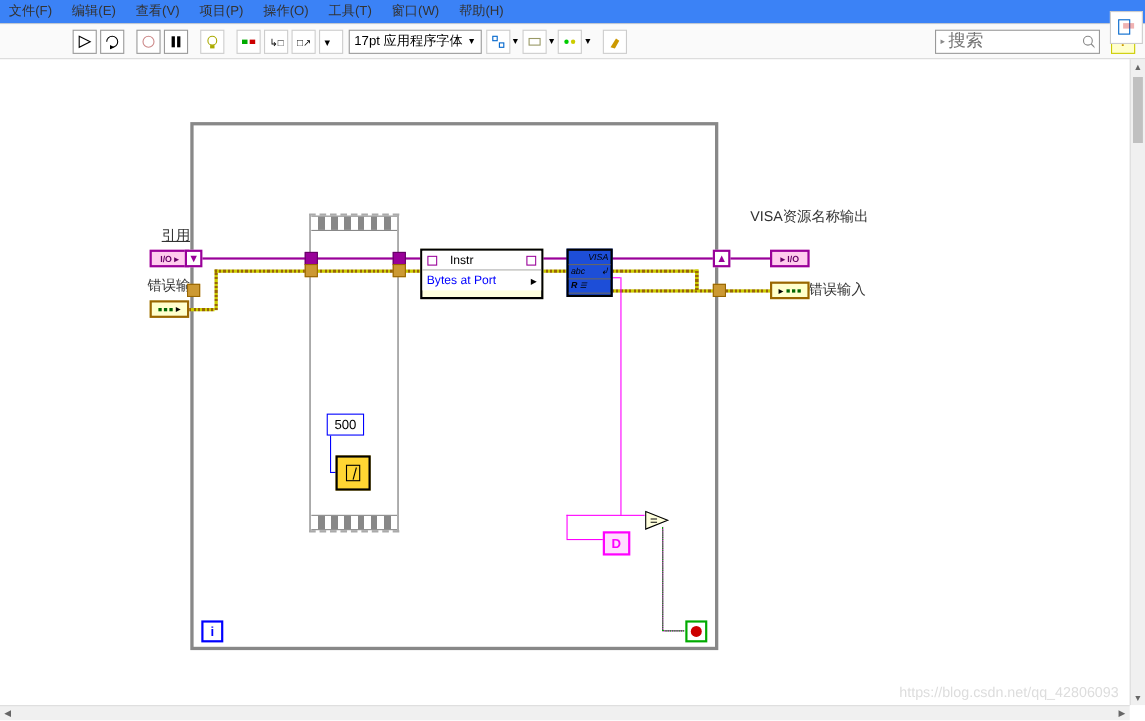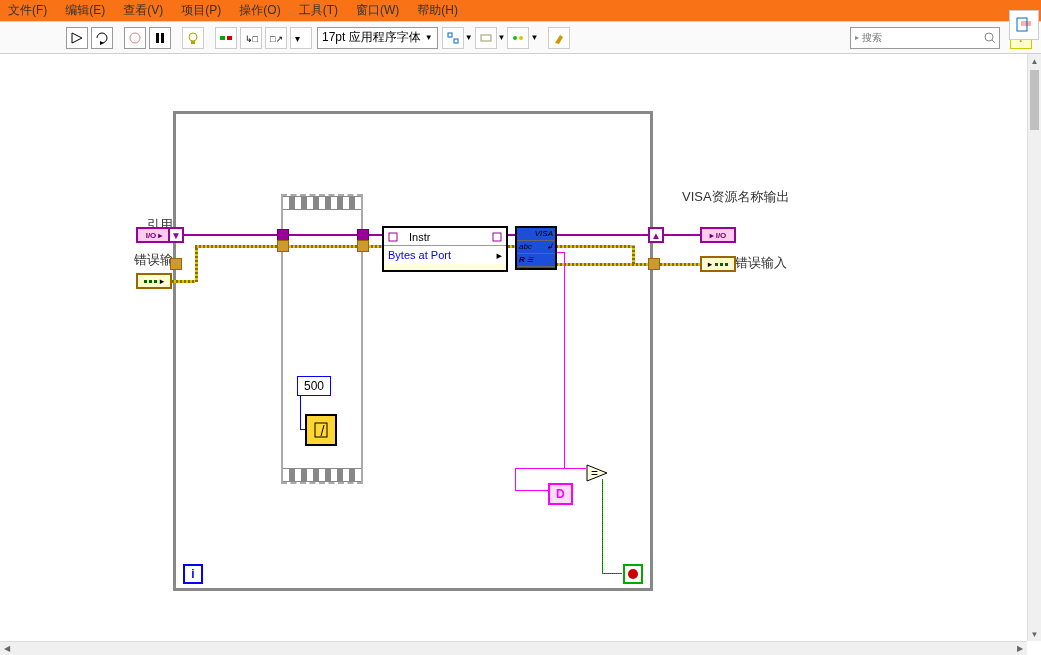--- a/index.html
+++ b/index.html
@@ -9,21 +9,21 @@
       background: #fff;
       overflow: hidden;
       width: 1041px;
       height: 655px;
       position: relative;
     }
     .menubar {
       display: flex;
       align-items: center;
       padding: 3px 8px;
-      background: #f97316;
+      background: #3b82f6;
       border-bottom: 1px solid #d0d0d0;
       height: 22px;
     }
     .menubar span {
       margin-right: 18px;
       cursor: pointer;
       color: #333;
     }
     .toolbar {
       display: flex;
@@ -69,21 +69,21 @@
       background: #fff;
       height: 22px;
       width: 150px;
       margin-left: auto;
       padding: 0 4px;
     }
     .search-box input {
       border: none;
       outline: none;
       width: 100%;
-      font-size: 10px;
+      font-size: 16px;
       color: #999;
     }
     .right-panel-btn {
       position: absolute;
       right: 2px;
       top: 10px;
       width: 30px;
       height: 30px;
       border: 1px solid #ccc;
       background: #fff;
@@ -211,21 +211,21 @@
     }
     .error-terminal .dots span {
       width: 3px; height: 3px;
       background: #060;
     }
     
     .property-node {
       position: absolute;
       left: 382px;
       top: 172px;
-      width: 126px;
+      width: 112px;
       height: 46px;
       border: 2px solid #000;
       background: #ffd;
     }
     .property-node .header {
       height: 18px;
       display: flex;
       align-items: center;
       padding: 0 4px;
       border-bottom: 1px solid #999;
@@ -493,21 +493,21 @@
 
 <div class="right-panel-btn">
   <svg width="18" height="18">
     <rect x="2" y="2" width="10" height="13" fill="#fff" stroke="#06c"></rect>
     <rect x="6" y="5" width="10" height="5" fill="#c00" opacity="0.3"></rect>
   </svg>
 </div>
 
 <div class="canvas-area">
 
-  <div class="terminal-label" style="left:147px; top:162px;text-decoration:underline;">引用</div>
+  <div class="terminal-label" style="left:147px; top:151px;text-decoration:underline;">引用</div>
   <div class="io-terminal" style="left:136px; top:173px;">
     <span>I/O</span>
     <span style="margin-left:2px">▸</span>
   </div>
 
   <div class="terminal-label" style="left:134px; top:197px;">错误输入</div>
   <div class="error-terminal" style="left:136px; top:219px;">
     <div class="dots">
         <span></span>
         <span></span>
@@ -611,20 +611,21 @@
       <text x="6" y="16" font-size="12">=</text>
     </svg>
   </div>
 
   <div class="loop-iter" style="left:183px; top:510px;">i</div>
 
   <div class="loop-stop" style="left:623px; top:510px;">
     <div class="circle"></div>
   </div>
 
+  <div class="watermark">https://blog.csdn.net/qq_42806093</div>
 </div>
 
 <div class="vscroll">
   <div class="arrow" style="top:0">▲</div>
   <div class="thumb"></div>
   <div class="arrow" style="bottom:0">▼</div>
 </div>
 <div class="hscroll">
   <div class="arrow" style="left:0">◀</div>
   <div class="arrow" style="right:0">▶</div>

